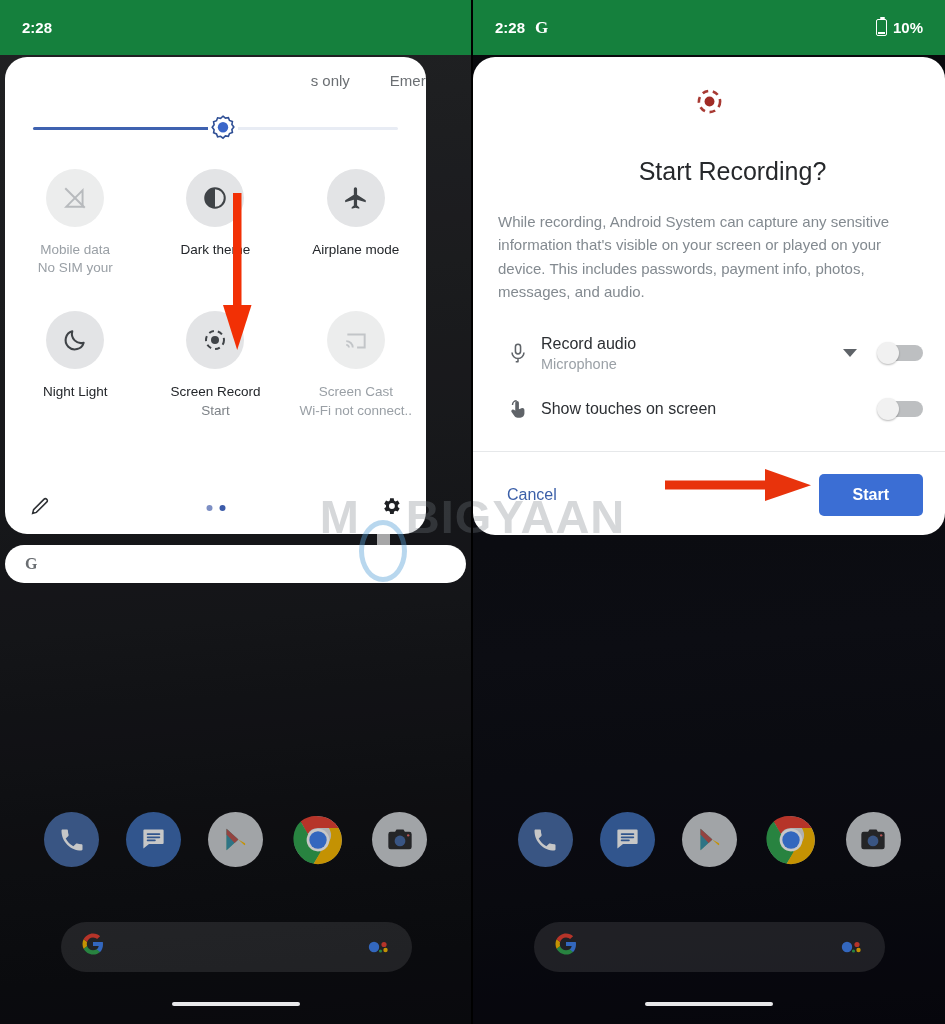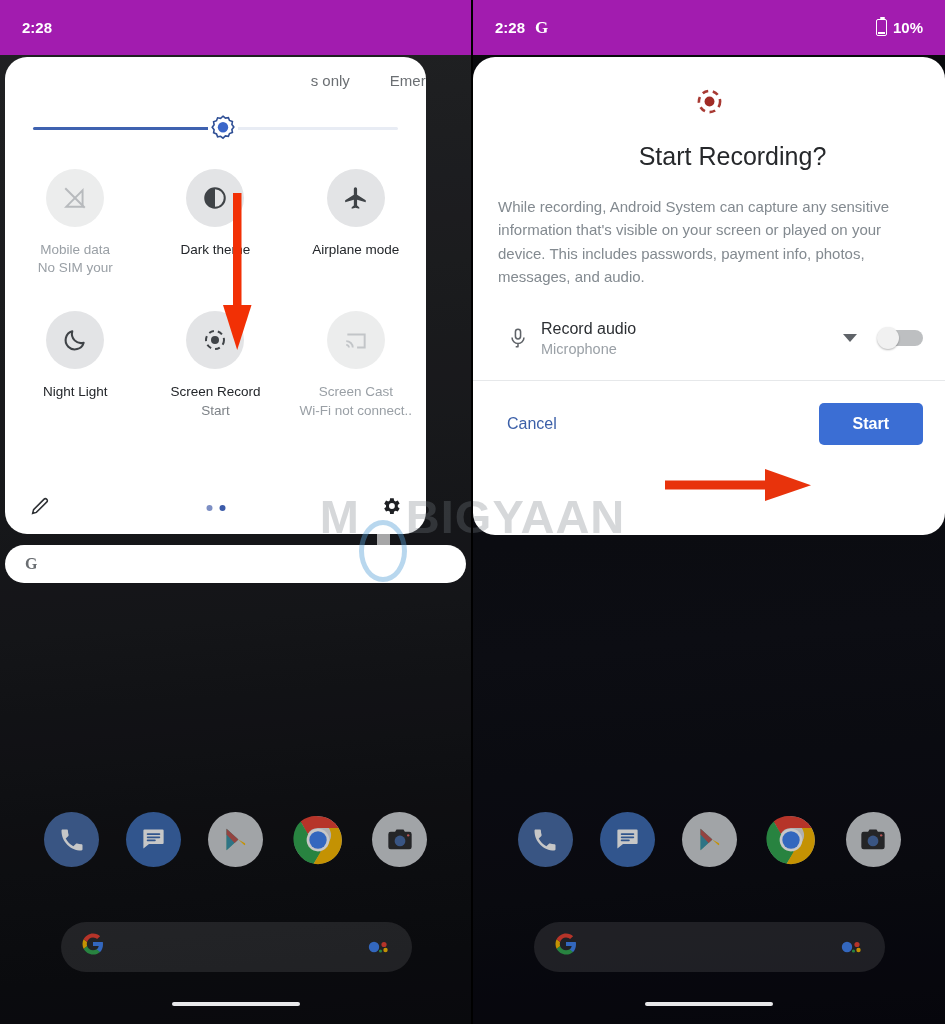--- a/index.html
+++ b/index.html
@@ -22,21 +22,21 @@
     position: absolute; left:0; right:0; top:0; bottom:0;
     background: linear-gradient(175deg,#2a2b2e 0%, #232427 28%, #1a1b1f 60%, #111216 82%, #0c0d11 100%);
   }
   .home.dark {
     background: linear-gradient(175deg,#0b0c10 0%, #0d0e13 30%, #101119 62%, #0c0d14 85%, #080810 100%);
   }
 
   
   .statusbar {
     position: absolute; left:0; right:0; top:0; height:55px;
-    background:#a21caf; color:#fff; z-index:40;
+    background:#15803d; color:#fff; z-index:40;
     display:flex; align-items:center; padding: 0 22px;
     font-size: 15px; font-weight: bold;
   }
   .sb-left { display:flex; align-items:center; gap:10px; }
   .sb-right { margin-left:auto; display:flex; align-items:flex-end; gap:6px; font-weight:bold; font-size:15px;}
   .g-logo-white { font-weight:bold; font-size:17px; font-family:"Liberation Serif", serif; letter-spacing:-0.5px; }
   .bat { width:11px; height:17px; border:1.6px solid #fff; border-radius:2px; position:relative; }
   .bat:after{ content:""; position:absolute; top:-3.2px; left:2.6px; width:5px; height:2px; background:#fff; border-radius:1px;}
   .bat:before{ content:""; position:absolute; bottom:1px; left:1px; right:1px; height:2px; background:#fff;}
 
@@ -99,21 +99,21 @@
   }
   .g-grey { color:#6a6e72; font-size:16px; font-weight:bold; font-family:"Liberation Serif", serif;}
 
   
   .dialog {
     position:absolute; left:0; top:57px; width:472px; height:478px;
     background:#fff; border-radius:22px; z-index:30; overflow:hidden;
   }
   .dlg-icon { text-align:center; padding-top:28px; }
   .dlg-title {
-    text-align:center; font-size:25px; color:#26282b; margin-top:20px; font-weight:normal;padding-left:47px;
+    text-align:center; font-size:25px; color:#26282b; margin-top:35px; font-weight:normal;padding-left:47px;
   }
   .dlg-body {
     margin:24px 25px 0 25px; font-size:15px; line-height:1.55; color:#838a90;
   }
   .opt-list { margin-top:22px; }
   .opt-row { display:flex; align-items:center; padding: 0 22px; height:56px; }
   .opt-icon { width:46px; display:flex; align-items:center; justify-content:center; color:#5f6368; }
   .opt-text { flex:1; }
   .opt-title { font-size:16px; color:#2c2f33; line-height:1.25; }
   .opt-sub { font-size:14.5px; color:#9aa0a6; margin-top:2px; }
@@ -468,20 +468,35 @@
             <div class="opt-title">Record audio</div>
             <div class="opt-sub">Microphone</div>
           </div>
           <div class="caret"></div>
           <div class="switch">
             <div class="trk"></div>
             <div class="knb"></div>
           </div>
         </div>
 
+        <div class="opt-row">
+          <div class="opt-icon">
+            <svg width="22" height="22" viewBox="0 0 24 24">
+              <path fill="#5f6368" d="M11 3.2a2 2 0 0 1 2 2v7l2.8-1c1.8-.6 3.2.5 3.2 2.2V17c0 2.5-2 4.5-4.5 4.5h-3c-1.4 0-2.6-.7-3.4-1.9L5 15.3c-.6-.9-.3-2 .6-2.6.8-.5 1.9-.3 2.5.4L9 14V5.2a2 2 0 0 1 2-2z"></path>
+              <path fill="none" stroke="#5f6368" stroke-width="1.6" d="M6 7.5a4.5 4.5 0 0 1 4.5-4.5"></path>
+            </svg>
+          </div>
+          <div class="opt-text">
+            <div class="opt-title">Show touches on screen</div>
+          </div>
+          <div class="switch">
+            <div class="trk"></div>
+            <div class="knb"></div>
+          </div>
+        </div>
       </div>
 
       <div class="divider"></div>
 
       <div class="dlg-actions">
         <button class="btn-cancel">Cancel</button>
         <button class="btn-start">Start</button>
       </div>
     </div>
 

